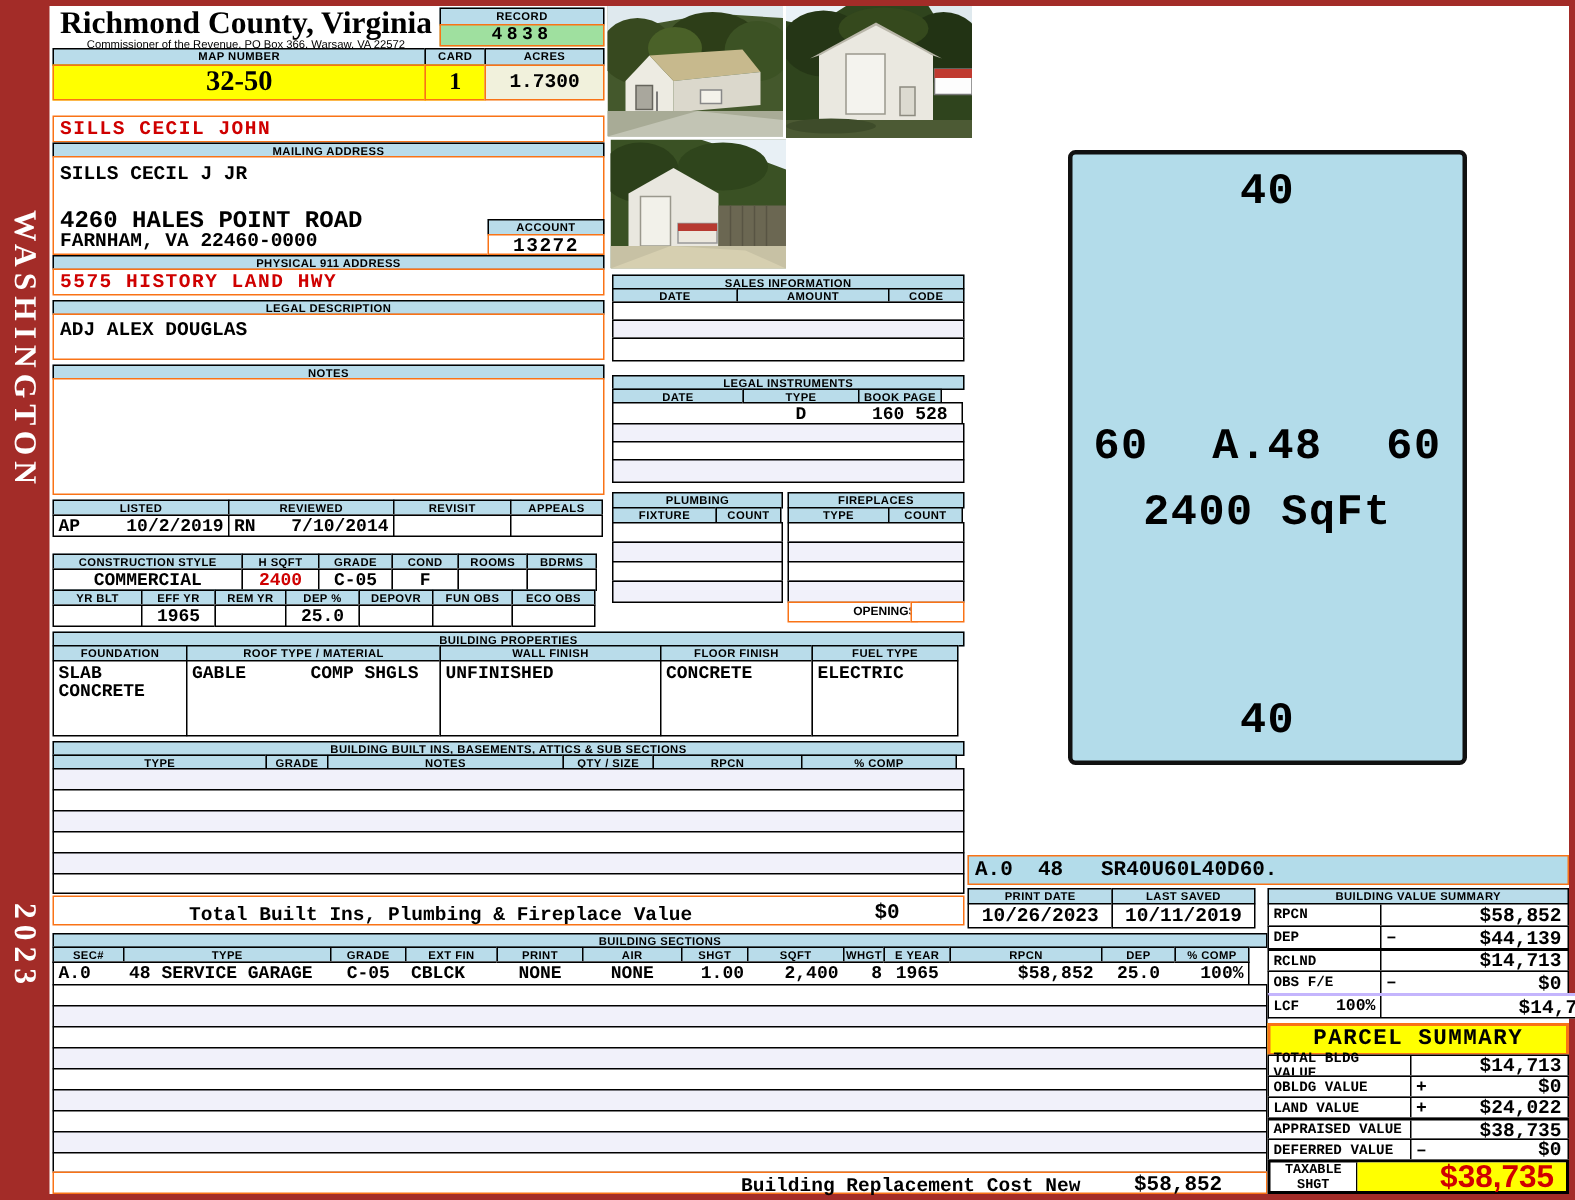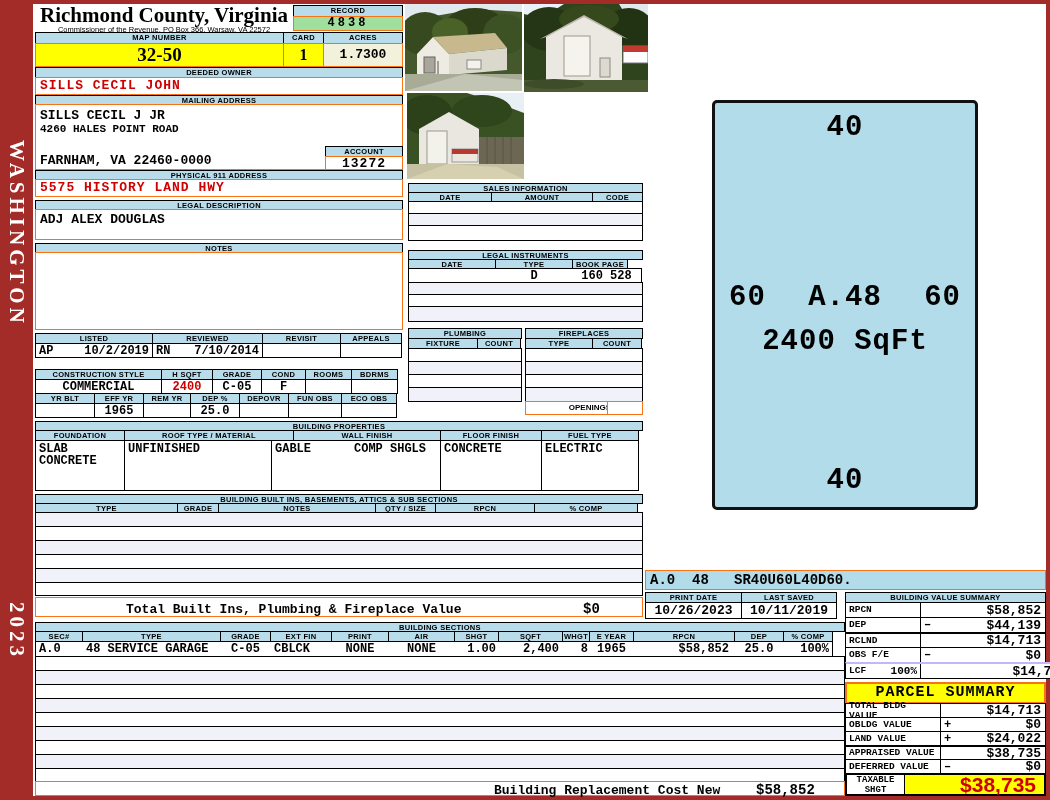--- a/index.html
+++ b/index.html
@@ -56,27 +56,26 @@
     <div class="bar" style="left:260px;top:1px;width:110px;height:12px">RECORD</div>
     <div class="box" style="left:260px;top:12px;width:110px;height:15px;background:var(--green);text-align:center;font:bold 12px/13px 'Liberation Mono',monospace;letter-spacing:3px">4838</div>
 
     <div class="bar" style="left:2px;top:28px;width:249px;height:12px">MAP NUMBER</div>
     <div class="bar" style="left:250px;top:28px;width:41px;height:12px">CARD</div>
     <div class="bar" style="left:290px;top:28px;width:80px;height:12px">ACRES</div>
     <div class="box" style="left:2px;top:39px;width:249px;height:24px;background:var(--yellow);text-align:center;font:bold 19px/22px 'Liberation Serif',serif">32-50</div>
     <div class="box" style="left:250px;top:39px;width:41px;height:24px;background:var(--yellow);text-align:center;font:bold 16px/22px 'Liberation Serif',serif">1</div>
     <div class="box" style="left:290px;top:39px;width:80px;height:24px;background:var(--cream);text-align:center;font:bold 13px/22px 'Liberation Mono',monospace">1.7300</div>
 
-    <div class="bar" style="left:2px;top:63px;width:368px;height:11px">DEEDED OWNER</div>
     <div class="box redtxt" style="left:2px;top:73px;width:368px;height:18px;font:bold 13px/16px 'Liberation Mono',monospace;padding-left:4px;letter-spacing:1px">SILLS CECIL JOHN</div>
 
     <div class="bar" style="left:2px;top:91px;width:368px;height:10px">MAILING ADDRESS</div>
     <div class="box" style="left:2px;top:100px;width:368px;height:66px">
       <div class="mono abs" style="left:4px;top:3px;font-size:13px">SILLS CECIL J JR</div>
-      <div class="mono abs" style="left:4px;top:18px;font-size:11px">4260 HALES POINT ROAD</div>
+      <div class="mono abs" style="left:4px;top:33px;font-size:16px">4260 HALES POINT ROAD</div>
       <div class="mono abs" style="left:4px;top:48px;font-size:13px">FARNHAM, VA 22460-0000</div>
     </div>
     <div class="bar" style="left:292px;top:142px;width:78px;height:11px">ACCOUNT</div>
     <div class="box" style="left:292px;top:152px;width:78px;height:14px;text-align:center;font:bold 13px/13px 'Liberation Mono',monospace;letter-spacing:1px">13272</div>
 
     <div class="bar" style="left:2px;top:166px;width:368px;height:10px">PHYSICAL 911 ADDRESS</div>
     <div class="box redtxt" style="left:2px;top:175px;width:368px;height:18px;font:bold 13px/16px 'Liberation Mono',monospace;padding-left:4px;letter-spacing:1px">5575 HISTORY LAND HWY</div>
 
     <div class="bar" style="left:2px;top:196px;width:368px;height:10px">LEGAL DESCRIPTION</div>
     <div class="box" style="left:2px;top:205px;width:368px;height:31px;font:bold 13px/16px 'Liberation Mono',monospace;padding:2px 0 0 4px">ADJ ALEX DOUGLAS</div>
@@ -246,25 +245,25 @@
       <div class="hc" style="width:170px;height:11px">ROOF TYPE / MATERIAL</div>
       <div class="hc" style="width:148px;height:11px">WALL FINISH</div>
       <div class="hc" style="width:102px;height:11px">FLOOR FINISH</div>
       <div class="hc" style="width:98px;height:11px">FUEL TYPE</div>
     </div>
     <div class="vrow" style="left:2px;top:436px">
       <div class="vc" style="width:90px;height:51px;flex-direction:column;align-items:flex-start;justify-content:flex-start;padding:2px 0 0 3px">
         <span>SLAB</span>
         <span>CONCRETE</span>
       </div>
-      <div class="vc" style="width:148px;height:51px;align-items:flex-start;justify-content:flex-start;padding:2px 0 0 3px">UNFINISHED</div>
       <div class="vc" style="width:170px;height:51px;align-items:flex-start;justify-content:space-between;padding:2px 14px 0 3px">
         <span>GABLE</span>
         <span>COMP SHGLS</span>
       </div>
+      <div class="vc" style="width:148px;height:51px;align-items:flex-start;justify-content:flex-start;padding:2px 0 0 3px">UNFINISHED</div>
       <div class="vc" style="width:102px;height:51px;align-items:flex-start;justify-content:flex-start;padding:2px 0 0 3px">CONCRETE</div>
       <div class="vc" style="width:98px;height:51px;align-items:flex-start;justify-content:flex-start;padding:2px 0 0 3px">ELECTRIC</div>
     </div>
 
     <div class="bar" style="left:2px;top:490px;width:608px;height:10px">BUILDING BUILT INS, BASEMENTS, ATTICS &amp; SUB SECTIONS</div>
     <div class="hrow" style="left:2px;top:499px">
       <div class="hc" style="width:143px;height:10px">TYPE</div>
       <div class="hc" style="width:42px;height:10px">GRADE</div>
       <div class="hc" style="width:158px;height:10px">NOTES</div>
       <div class="hc" style="width:61px;height:10px">QTY / SIZE</div>

